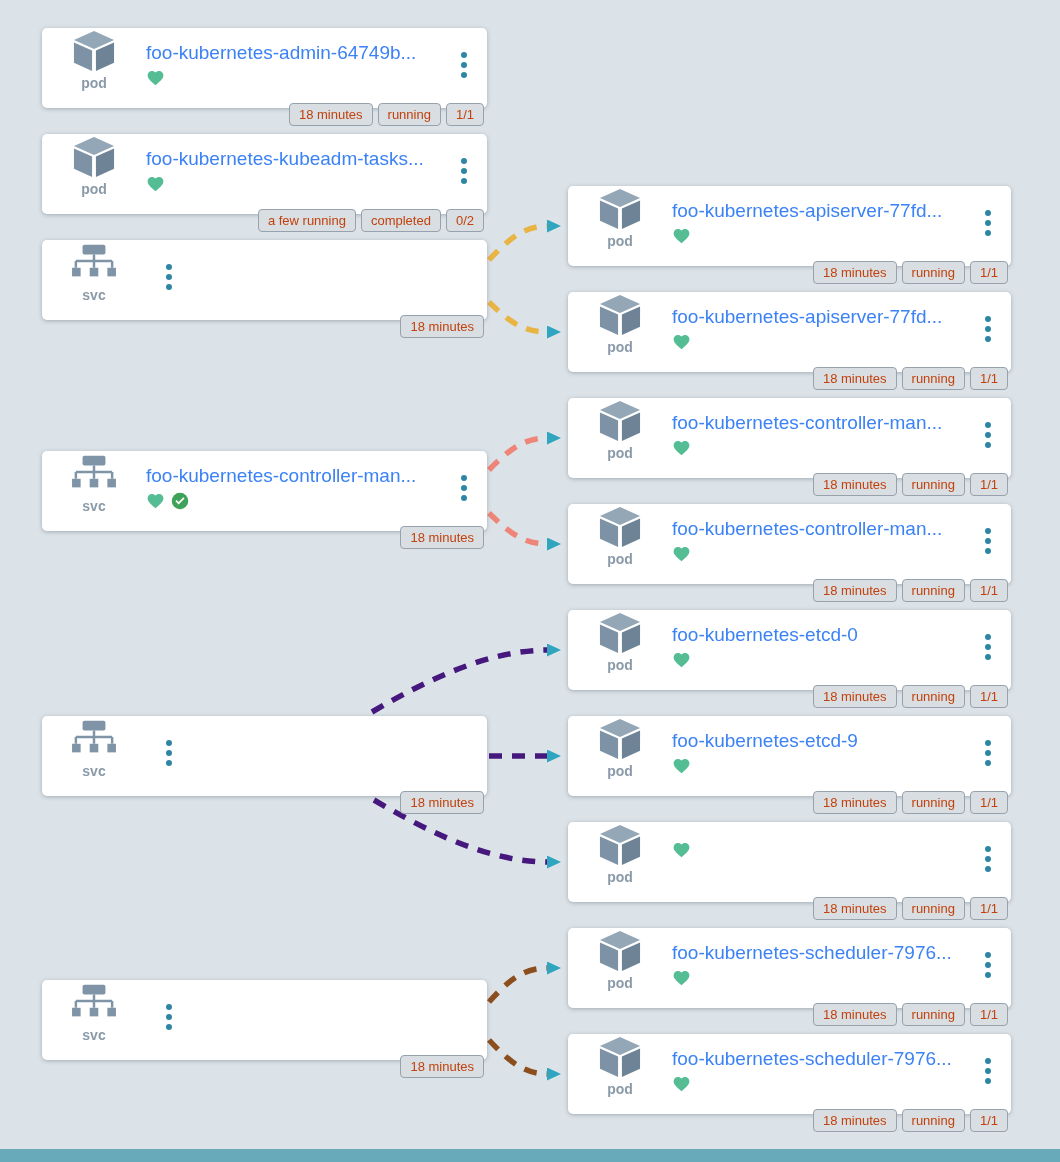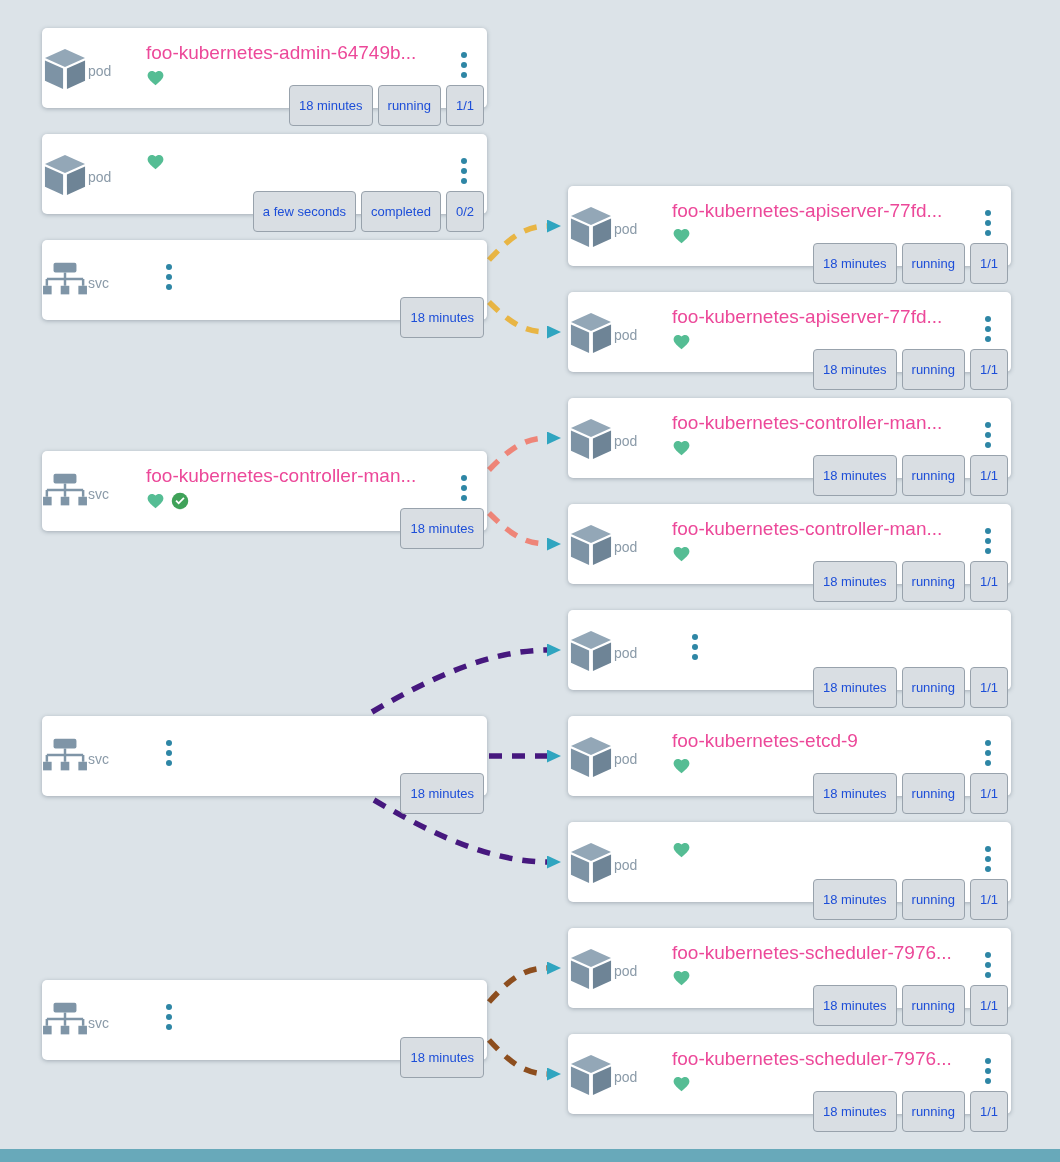--- a/index.html
+++ b/index.html
@@ -17,51 +17,51 @@
     position: absolute;
     height: 80px;
     background: #ffffff;
     border-radius: 5px;
     box-shadow: 0 1px 4px rgba(55,70,85,.35);
     z-index: 1;
   }
   .card-flex { display: flex; height: 100%; }
   .icon-col {
     width: 104px;
-    display: flex; align-items: center;
-    padding-top: 2px; flex: none;
+    display: flex; flex-direction: column; align-items: center;
+    padding-top: 2px; flex: none; font-weight: bold;
   }
   .icon-col .node-icon svg { width: 46px; height: 42px; display: block; }
   .type-label { font-size: 14px; color: #8a9aa8; margin-top: 3px; }
   .body-col { flex: 1; min-width: 0; padding-top: 14px; }
   .title {
-    font-size: 19px; color: #ec4899;
+    font-size: 19px; color: #3b82f6;
     white-space: nowrap; overflow: hidden; text-overflow: ellipsis;
     padding-right: 4px;
   }
   .health { margin-top: 5px; display: flex; align-items: center; gap: 6px; }
   .health svg { width: 19px; height: 18px; display: block; }
   .health .check svg { width: 18px; height: 18px; }
   .kebab {
     width: 46px; flex: none;
     display: flex; flex-direction: column; align-items: center;
     padding-top: 24px; gap: 4px; cursor: pointer;
   }
   .kebab .dot { width: 6px; height: 6px; border-radius: 50%; background: #2e86a5; }
   .badges {
     position: absolute; right: 3px; bottom: -18px;
     display: flex; gap: 5px; z-index: 2;
   }
   .badge {
     background: #d9dee3;
     border: 1px solid #98a2ac;
     border-radius: 4px;
-    padding: 11px 9px;
+    padding: 2px 9px;
     font-size: 13px; line-height: 17px;
-    color: #1d4ed8;
+    color: #c2410c;
     white-space: nowrap;
   }
   .footer-bar {
     position: absolute; left: 0; bottom: 0;
     width: 100%; height: 13px;
     background: #68a9ba; z-index: 3;
   }
 </style>
 </head>
 <body>
@@ -142,34 +142,35 @@
   <div class="card-flex">
     <div class="icon-col">
       <span class="node-icon">
           <svg>
             <use href="#icon-pod"></use>
           </svg>
         </span>
       <span class="type-label">pod</span>
     </div>
     <div class="body-col">
-      <div class="health">
-        <svg fill="#55bd94">
-            <use href="#icon-heart"></use>
-          </svg>
-      </div>
-    </div>
-    <div class="kebab">
-      <span class="dot"></span>
-      <span class="dot"></span>
-      <span class="dot"></span>
-    </div>
-  </div>
-  <div class="badges">
-    <span class="badge">a few seconds</span>
+      <div class="title">foo-kubernetes-kubeadm-tasks...</div>
+      <div class="health">
+        <svg fill="#55bd94">
+            <use href="#icon-heart"></use>
+          </svg>
+      </div>
+    </div>
+    <div class="kebab">
+      <span class="dot"></span>
+      <span class="dot"></span>
+      <span class="dot"></span>
+    </div>
+  </div>
+  <div class="badges">
+    <span class="badge">a few running</span>
     <span class="badge">completed</span>
     <span class="badge">0/2</span>
   </div>
 </div>
 
 <div class="card" style="left:42px;top:240px;width:445px;">
   <div class="card-flex">
     <div class="icon-col">
       <span class="node-icon">
           <svg>
@@ -392,20 +393,28 @@
 <div class="card" style="left:568px;top:610px;width:443px;">
   <div class="card-flex">
     <div class="icon-col">
       <span class="node-icon">
           <svg>
             <use href="#icon-pod"></use>
           </svg>
         </span>
       <span class="type-label">pod</span>
     </div>
+    <div class="body-col">
+      <div class="title">foo-kubernetes-etcd-0</div>
+      <div class="health">
+        <svg fill="#55bd94">
+            <use href="#icon-heart"></use>
+          </svg>
+      </div>
+    </div>
     <div class="kebab">
       <span class="dot"></span>
       <span class="dot"></span>
       <span class="dot"></span>
     </div>
   </div>
   <div class="badges">
     <span class="badge">18 minutes</span>
     <span class="badge">running</span>
     <span class="badge">1/1</span>

